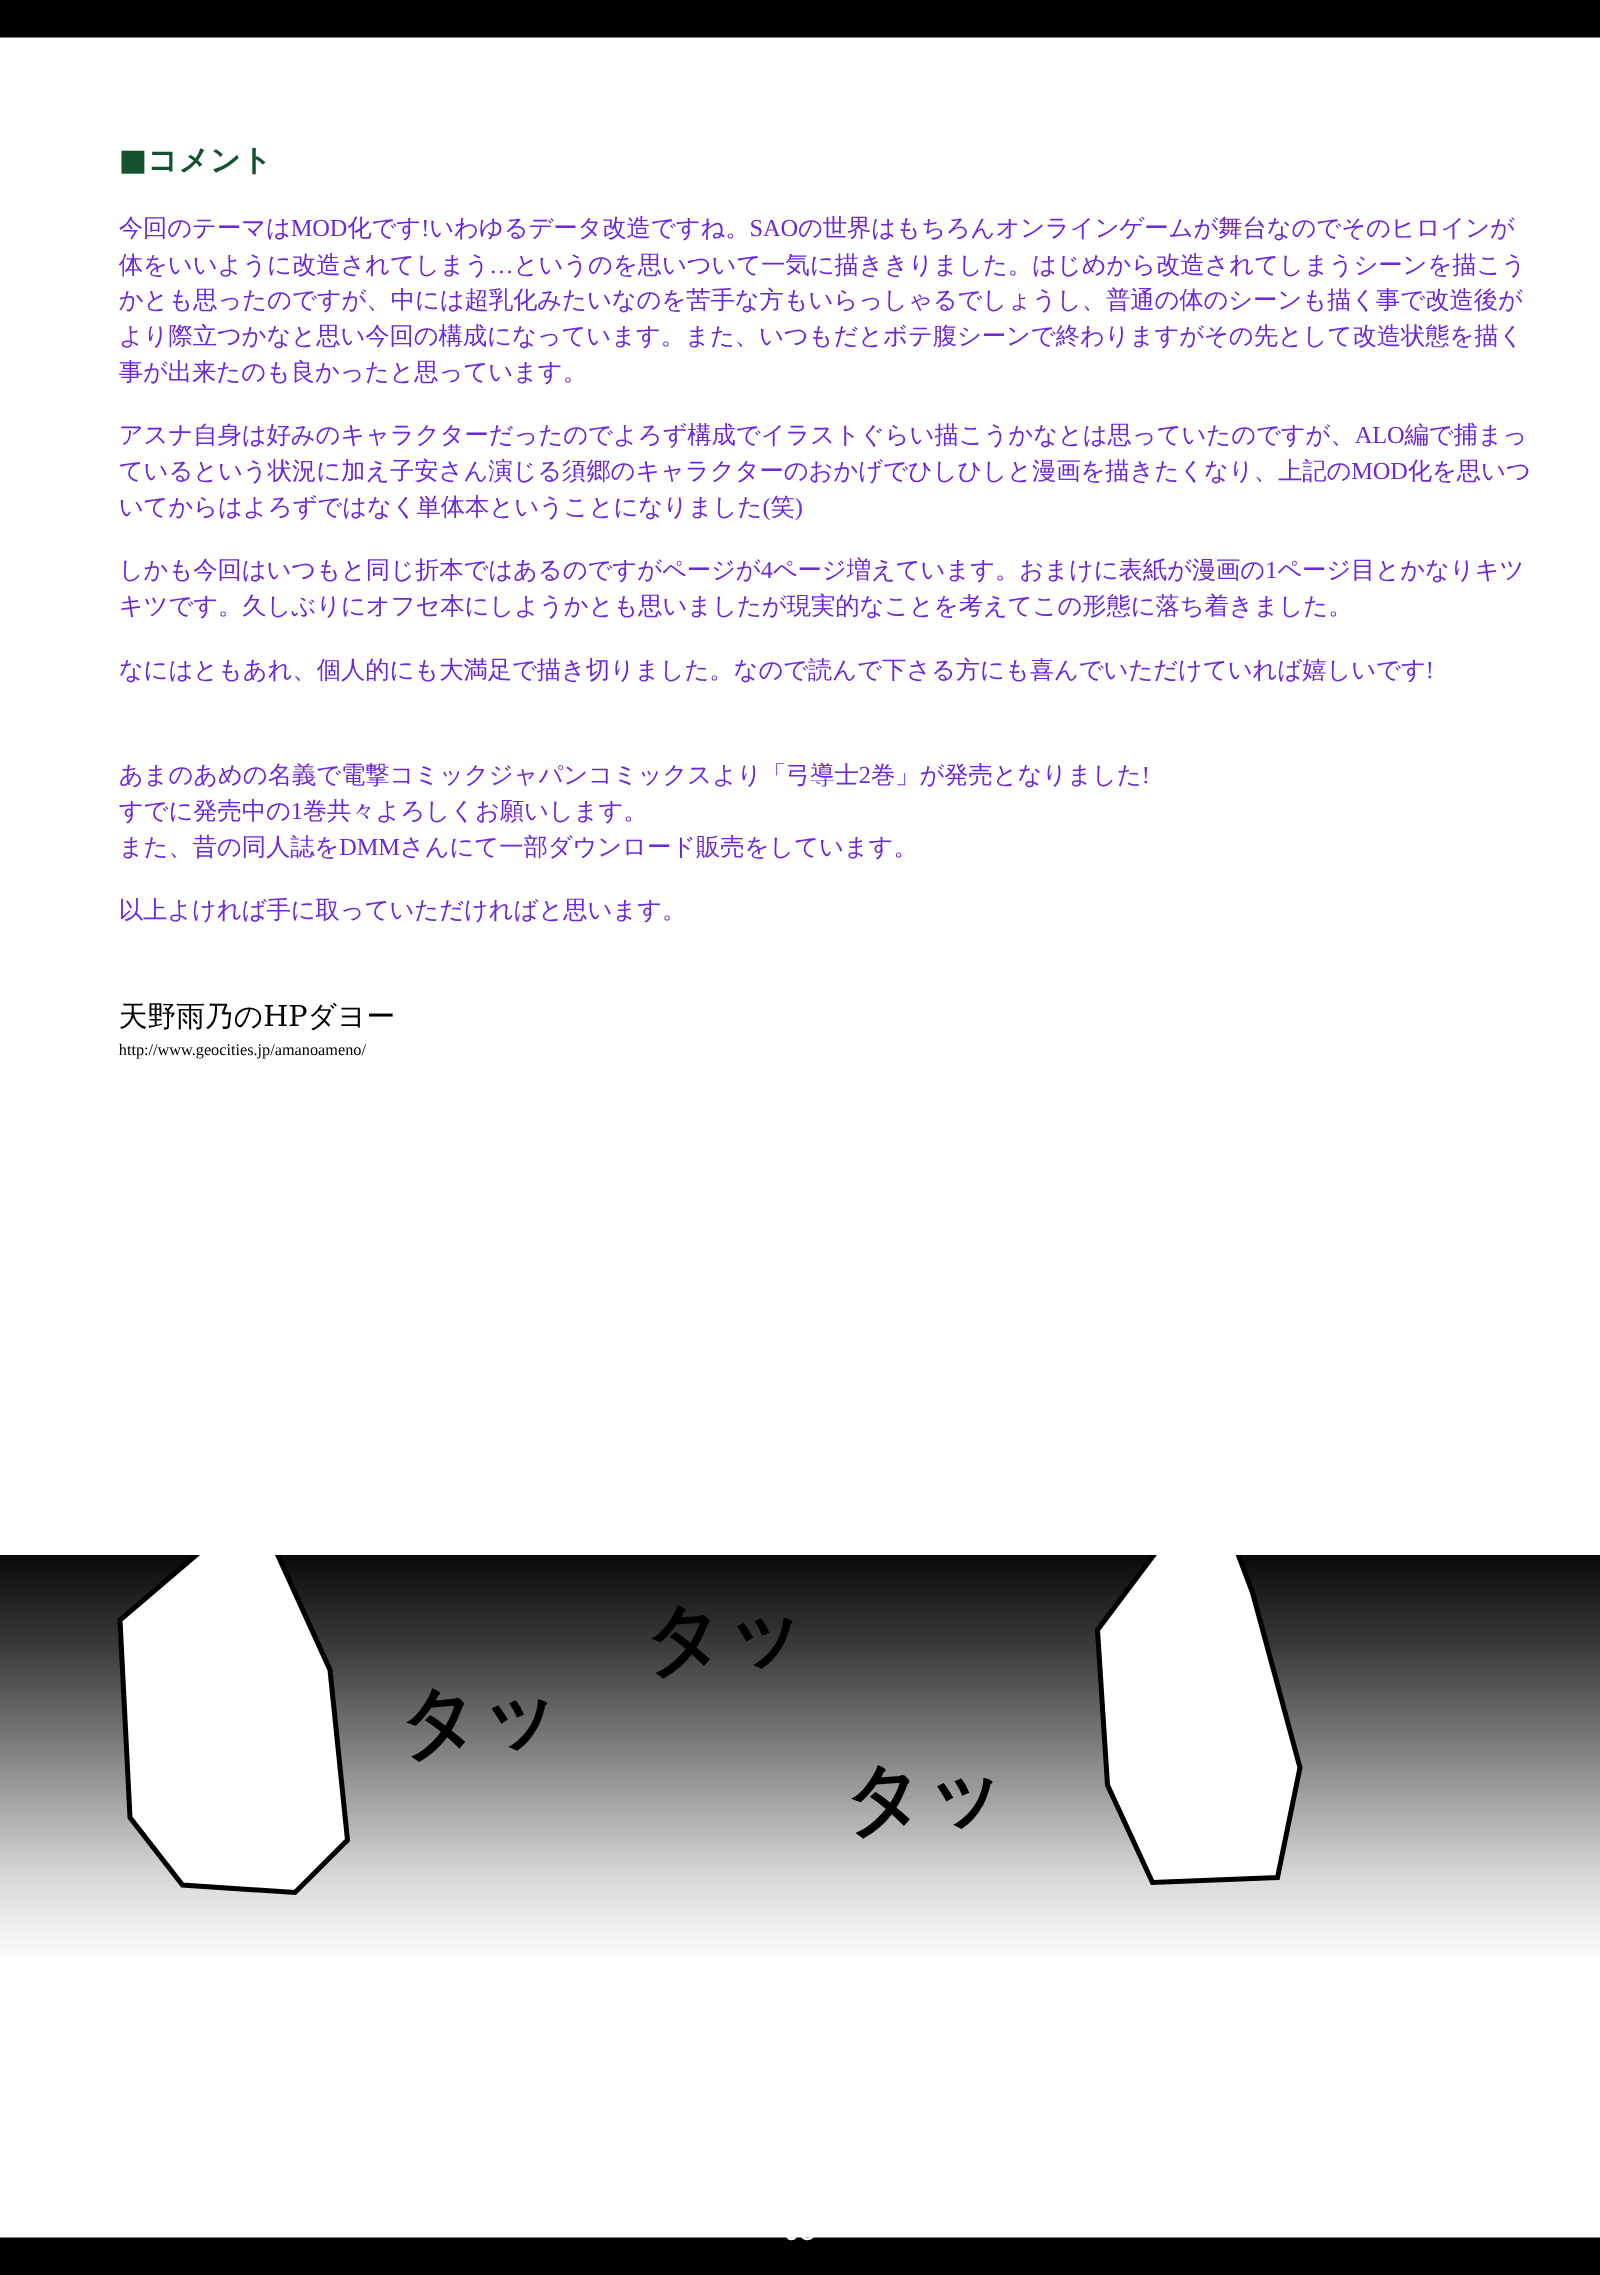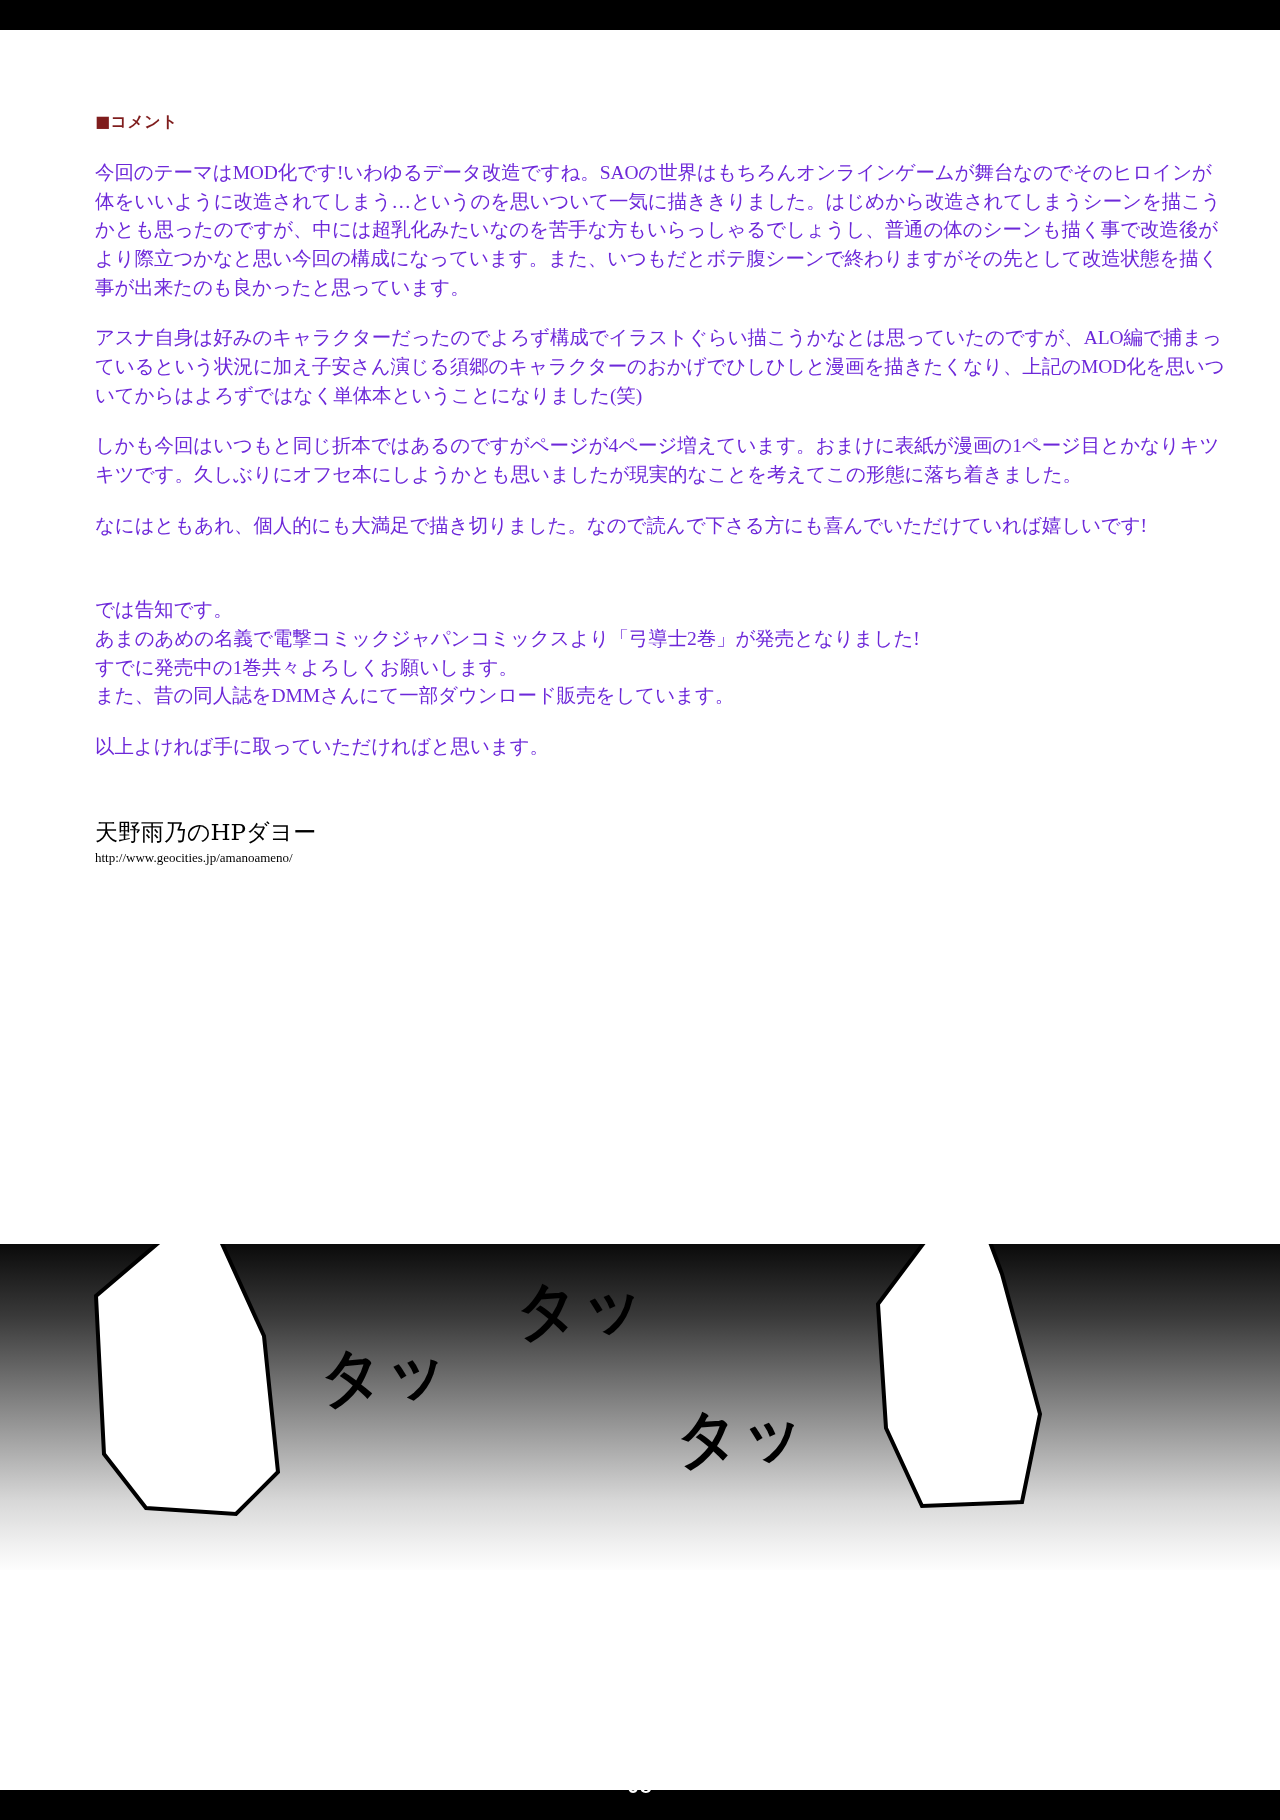--- a/index.html
+++ b/index.html
@@ -26,23 +26,23 @@
 
   
   .comment-section {
     position: absolute;
     left: 95px;
     top: 112px;
     width: 1130px;
   }
   .comment-heading {
     font-family: "DejaVu Sans", sans-serif;
-    font-size: 16px;
+    font-size: 24px;
     font-weight: 700;
-    color: #7f1d1d;
+    color: #14532d;
     letter-spacing: 0.5px;
     margin: 0 0 26px 0;
   }
   .para {
     font-family: Liberation Serif, serif;
     font-size: 19.5px;
     line-height: 1.47;
     color: #6d28d9;
     margin: 0 0 22px 0;
     text-align: left;
@@ -150,21 +150,20 @@
 
   <div class="comment-heading">■コメント</div>
 
   <p class="para">今回のテーマはMOD化です!いわゆるデータ改造ですね。SAOの世界はもちろんオンラインゲームが舞台なのでそのヒロインが体をいいように改造されてしまう…というのを思いついて一気に描ききりました。はじめから改造されてしまうシーンを描こうかとも思ったのですが、中には超乳化みたいなのを苦手な方もいらっしゃるでしょうし、普通の体のシーンも描く事で改造後がより際立つかなと思い今回の構成になっています。また、いつもだとボテ腹シーンで終わりますがその先として改造状態を描く事が出来たのも良かったと思っています。</p>
   <p class="para">アスナ自身は好みのキャラクターだったのでよろず構成でイラストぐらい描こうかなとは思っていたのですが、ALO編で捕まっているという状況に加え子安さん演じる須郷のキャラクターのおかげでひしひしと漫画を描きたくなり、上記のMOD化を思いついてからはよろずではなく単体本ということになりました(笑)</p>
   <p class="para">しかも今回はいつもと同じ折本ではあるのですがページが4ページ増えています。おまけに表紙が漫画の1ページ目とかなりキツキツです。久しぶりにオフセ本にしようかとも思いましたが現実的なことを考えてこの形態に落ち着きました。</p>
   <p class="para">なにはともあれ、個人的にも大満足で描き切りました。なので読んで下さる方にも喜んでいただけていれば嬉しいです!</p>
 
   <div class="gap-large"></div>
 
-  <p class="para tight">では告知です。</p>
   <p class="para tight">あまのあめの名義で電撃コミックジャパンコミックスより「弓導士2巻」が発売となりました!</p>
   <p class="para tight">すでに発売中の1巻共々よろしくお願いします。</p>
   <p class="para tight">また、昔の同人誌をDMMさんにて一部ダウンロード販売をしています。</p>
 
   <div class="gap-medium"></div>
 
   <p class="para">以上よければ手に取っていただければと思います。</p>
 
   <div class="gap-medium"></div>
 

